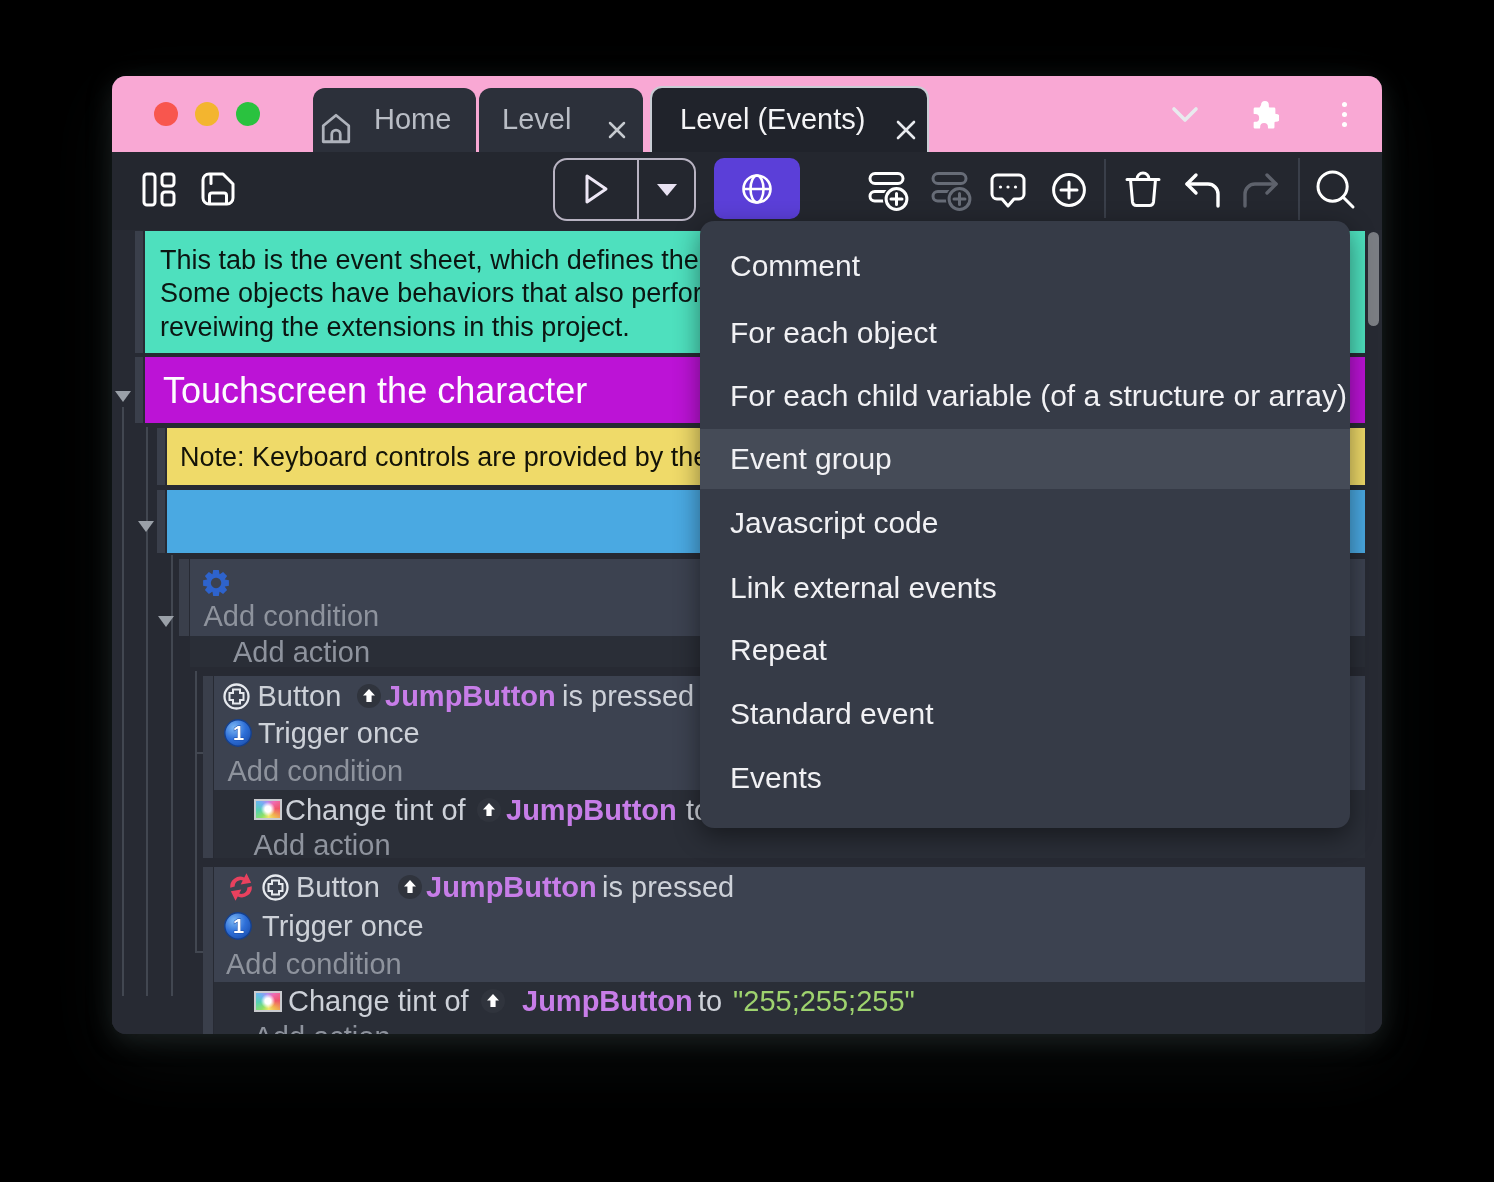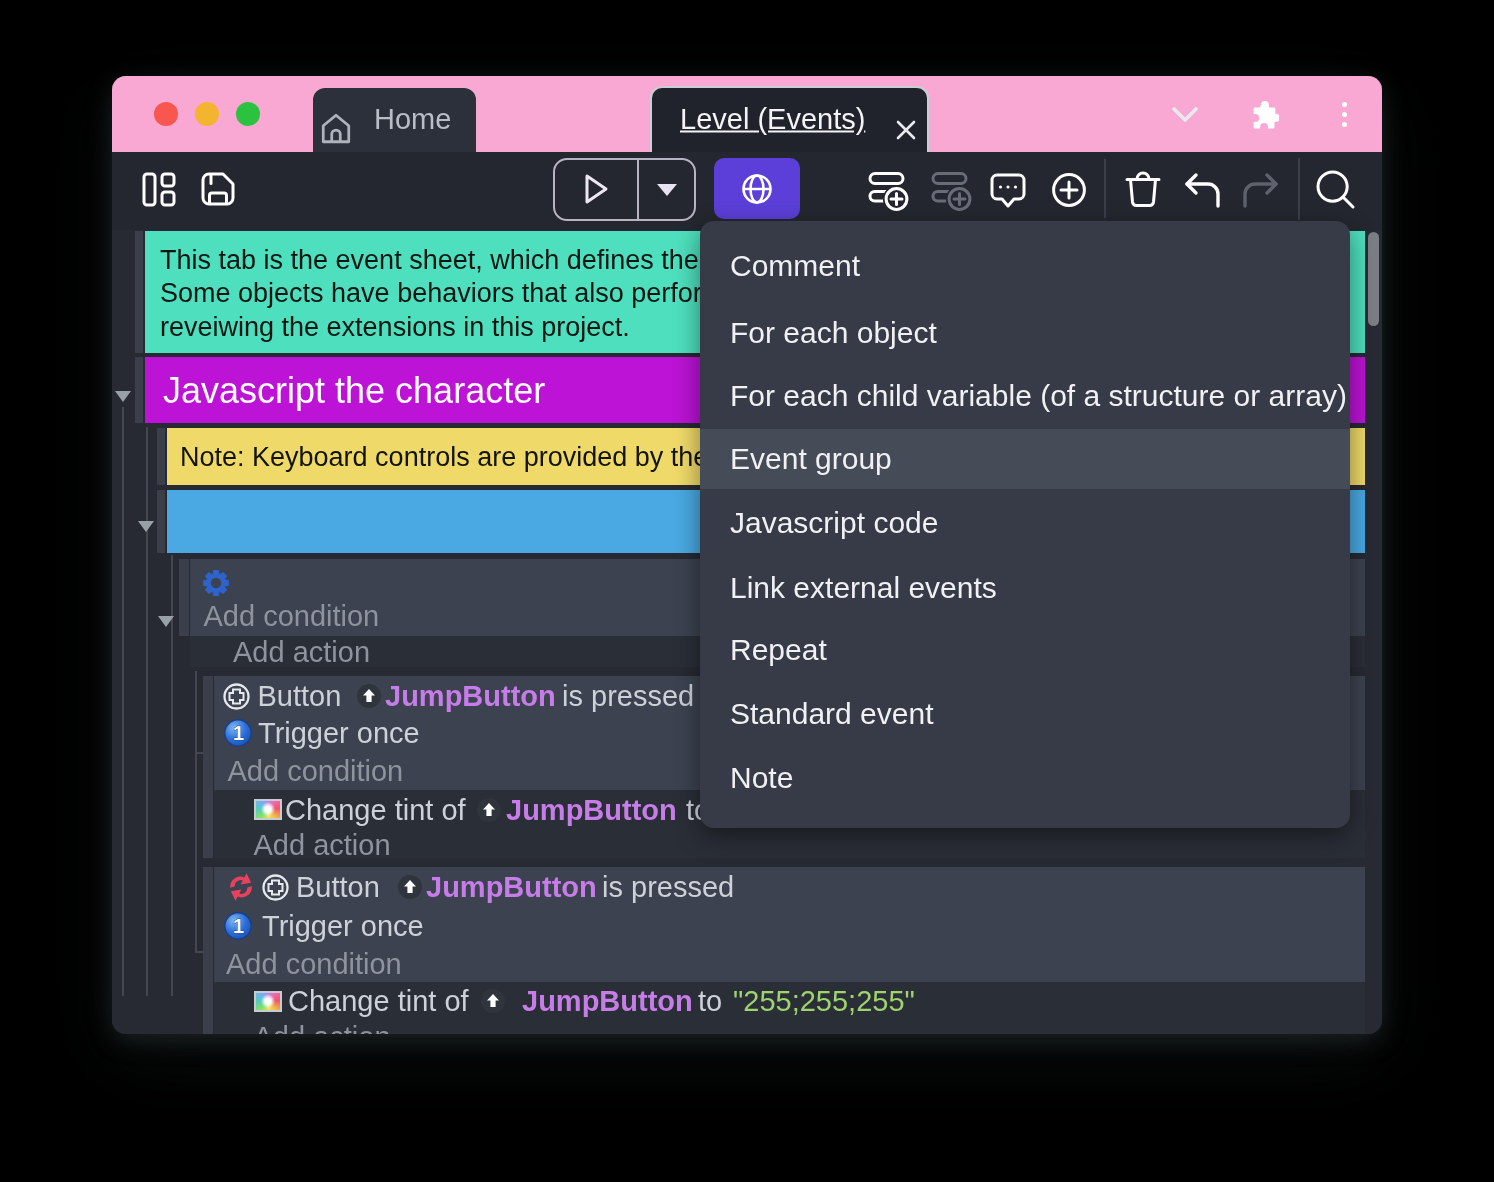--- a/index.html
+++ b/index.html
@@ -31,22 +31,28 @@
     <div class="light" style="left:42px;background:#F8564E;"></div>
     <div class="light" style="left:83px;background:#F3B52F;"></div>
     <div class="light" style="left:124px;background:#2AC23F;"></div>
     <div class="tab" style="left:201px;width:163px;">
       <svg class="abs" style="left:6px;top:24px;" width="34" height="34" viewBox="0 0 32 32" fill="none" stroke="#AEB2BB" stroke-width="2.6" stroke-linejoin="round">
           <path d="M4 13 L16 3 L28 13 L28 28 L4 28 Z"></path>
           <path d="M12 28 L12 21 a4 4 0 0 1 8 0 L20 28" fill="none"></path>
         </svg>
       <span class="tablabel" style="left:61px;">Home</span>
     </div>
+    <div class="tab" style="left:367px;width:164px;">
+      <span class="tablabel" style="left:23px;">Level</span>
+      <svg class="abs" style="left:125px;top:29px;" width="26" height="26" viewBox="0 0 26 26" stroke="#C6CACF" stroke-width="2.5" stroke-linecap="round">
+          <path d="M6 6 L20 20 M20 6 L6 20"></path>
+        </svg>
+    </div>
     <div class="tab" style="left:538px;width:279px;top:10px;height:66px;background:#20232B;border:2px solid #C9CDD4;border-bottom:none;color:#F4F4F6;">
-      <span class="tablabel" style="left:28px;text-decoration:underline;">Level (Events)</span>
+      <span class="tablabel" style="left:28px;">Level (Events)</span>
       <svg class="abs" style="left:241px;top:29px;" width="26" height="26" viewBox="0 0 26 26" stroke="#E8EAEE" stroke-width="2.6" stroke-linecap="round">
           <path d="M5 5 L21 21 M21 5 L5 21"></path>
         </svg>
     </div>
     <svg class="abs" style="left:1058px;top:27px;" width="30" height="24" viewBox="0 0 30 24" fill="none" stroke="#E8EAEE" stroke-width="3.6" stroke-linecap="round" stroke-linejoin="round">
         <path d="M4 6 L15 17 L26 6"></path>
       </svg>
     <svg class="abs" style="left:1138px;top:24px;" width="29" height="29" viewBox="0 0 32 32" fill="#FFF">
         <path d="M12.2 5.5 a4.3 4.3 0 0 1 8.6 0 l0 1.8 a1 1 0 0 0 1 1 l4.7 0 a1.5 1.5 0 0 1 1.5 1.5 l0 4.7 a1 1 0 0 0 1 1 l-0.3 0 a4.3 4.3 0 0 1 0 8.6 l-0.7 0 a1 1 0 0 0 -1 1 l0 4.9 a1.5 1.5 0 0 1 -1.5 1.5 l-4.7 0 a1 1 0 0 1 -1 -1 l0 -0.8 a4.3 4.3 0 0 0 -8.6 0 l0 0.8 a1 1 0 0 1 -1 1 l-4.7 0 a1.5 1.5 0 0 1 -1.5 -1.5 l0 -4.9 a1 1 0 0 1 1 -1 l0.8 0 a4.3 4.3 0 0 0 0 -8.6 l-0.8 0 a1 1 0 0 1 -1 -1 l0 -4.7 a1.5 1.5 0 0 1 1.5 -1.5 l4.7 0 a1 1 0 0 0 1 -1 z"></path>
       </svg>
@@ -132,21 +138,21 @@
     <div class="tri" style="left:3px;top:315px;"></div>
     <div class="tri" style="left:26px;top:444.5px;"></div>
     <div class="tri" style="left:46px;top:540px;"></div>
 
     <div class="strip" style="left:22.5px;top:155px;height:122px;"></div>
     <div class="blk" style="top:155px;height:122px;background:#4EE0BE;color:#0B1612;font-size:27px;">
       <div style="position:absolute;left:15px;top:13px;line-height:33.4px;">This tab is the event sheet, which defines the logic of th<br>Some objects have behaviors that also perform some ki<br>reveiwing the extensions in this project.</div>
     </div>
     <div class="strip" style="left:22.5px;top:281px;height:66px;"></div>
     <div class="blk" style="top:281px;height:66px;background:#BC13D6;"></div>
-    <div class="rowtxt" style="left:51px;top:315px;font-size:36px;color:#FDFDFE;">Javascript the character</div>
+    <div class="rowtxt" style="left:51px;top:315px;font-size:36px;color:#FDFDFE;">Touchscreen the character</div>
     <div class="strip" style="left:44.5px;top:352px;height:57px;"></div>
     <div class="blk" style="left:55px;top:352px;height:57px;background:#EFDA69;"></div>
     <div class="rowtxt" style="left:68px;top:380.5px;font-size:27px;color:#131308;">Note: Keyboard controls are provided by the Keyboard o</div>
     <div class="strip" style="left:44.5px;top:414px;height:63px;"></div>
     <div class="blk" style="left:55px;top:414px;height:63px;background:#4AA9E2;"></div>
 
     <div class="strip" style="left:66.5px;top:483px;height:77px;width:10.5px;"></div>
     <div class="blk" style="left:78px;top:483px;height:77px;background:#3C4250;"></div>
     <svg class="abs" style="left:91px;top:494px;" width="26" height="26" viewBox="0 0 26 26">
         <path fill-rule="evenodd" fill="#2E63CC" d="M9.5 4.1 L10.2 0.1 L15.8 0.1 L16.5 4.1 L16.8 4.2 L20.1 1.9 L24.1 5.9 L21.8 9.2 L21.9 9.5 L25.9 10.2 L25.9 15.8 L21.9 16.5 L21.8 16.8 L24.1 20.1 L20.1 24.1 L16.8 21.8 L16.5 21.9 L15.8 25.9 L10.2 25.9 L9.5 21.9 L9.2 21.8 L5.9 24.1 L1.9 20.1 L4.2 16.8 L4.1 16.5 L0.1 15.8 L0.1 10.2 L4.1 9.5 L4.2 9.2 L1.9 5.9 L5.9 1.9 L9.2 4.2 Z M13.0 7.8 a5.2 5.2 0 1 0 0.1 0 Z"></path>
@@ -242,15 +248,15 @@
   <div id="menu">
     <div class="abs" style="left:0;top:208px;width:650px;height:60px;background:#454B57;"></div>
     <div class="mi" style="top:45px;">Comment</div>
     <div class="mi" style="top:112px;">For each object</div>
     <div class="mi" style="top:175px;">For each child variable (of a structure or array)</div>
     <div class="mi" style="top:238px;">Event group</div>
     <div class="mi" style="top:302px;">Javascript code</div>
     <div class="mi" style="top:367px;">Link external events</div>
     <div class="mi" style="top:429px;">Repeat</div>
     <div class="mi" style="top:493px;">Standard event</div>
-    <div class="mi" style="top:557px;">Note</div>
+    <div class="mi" style="top:557px;">Events</div>
   </div>
 </div>
 
 </body></html>

